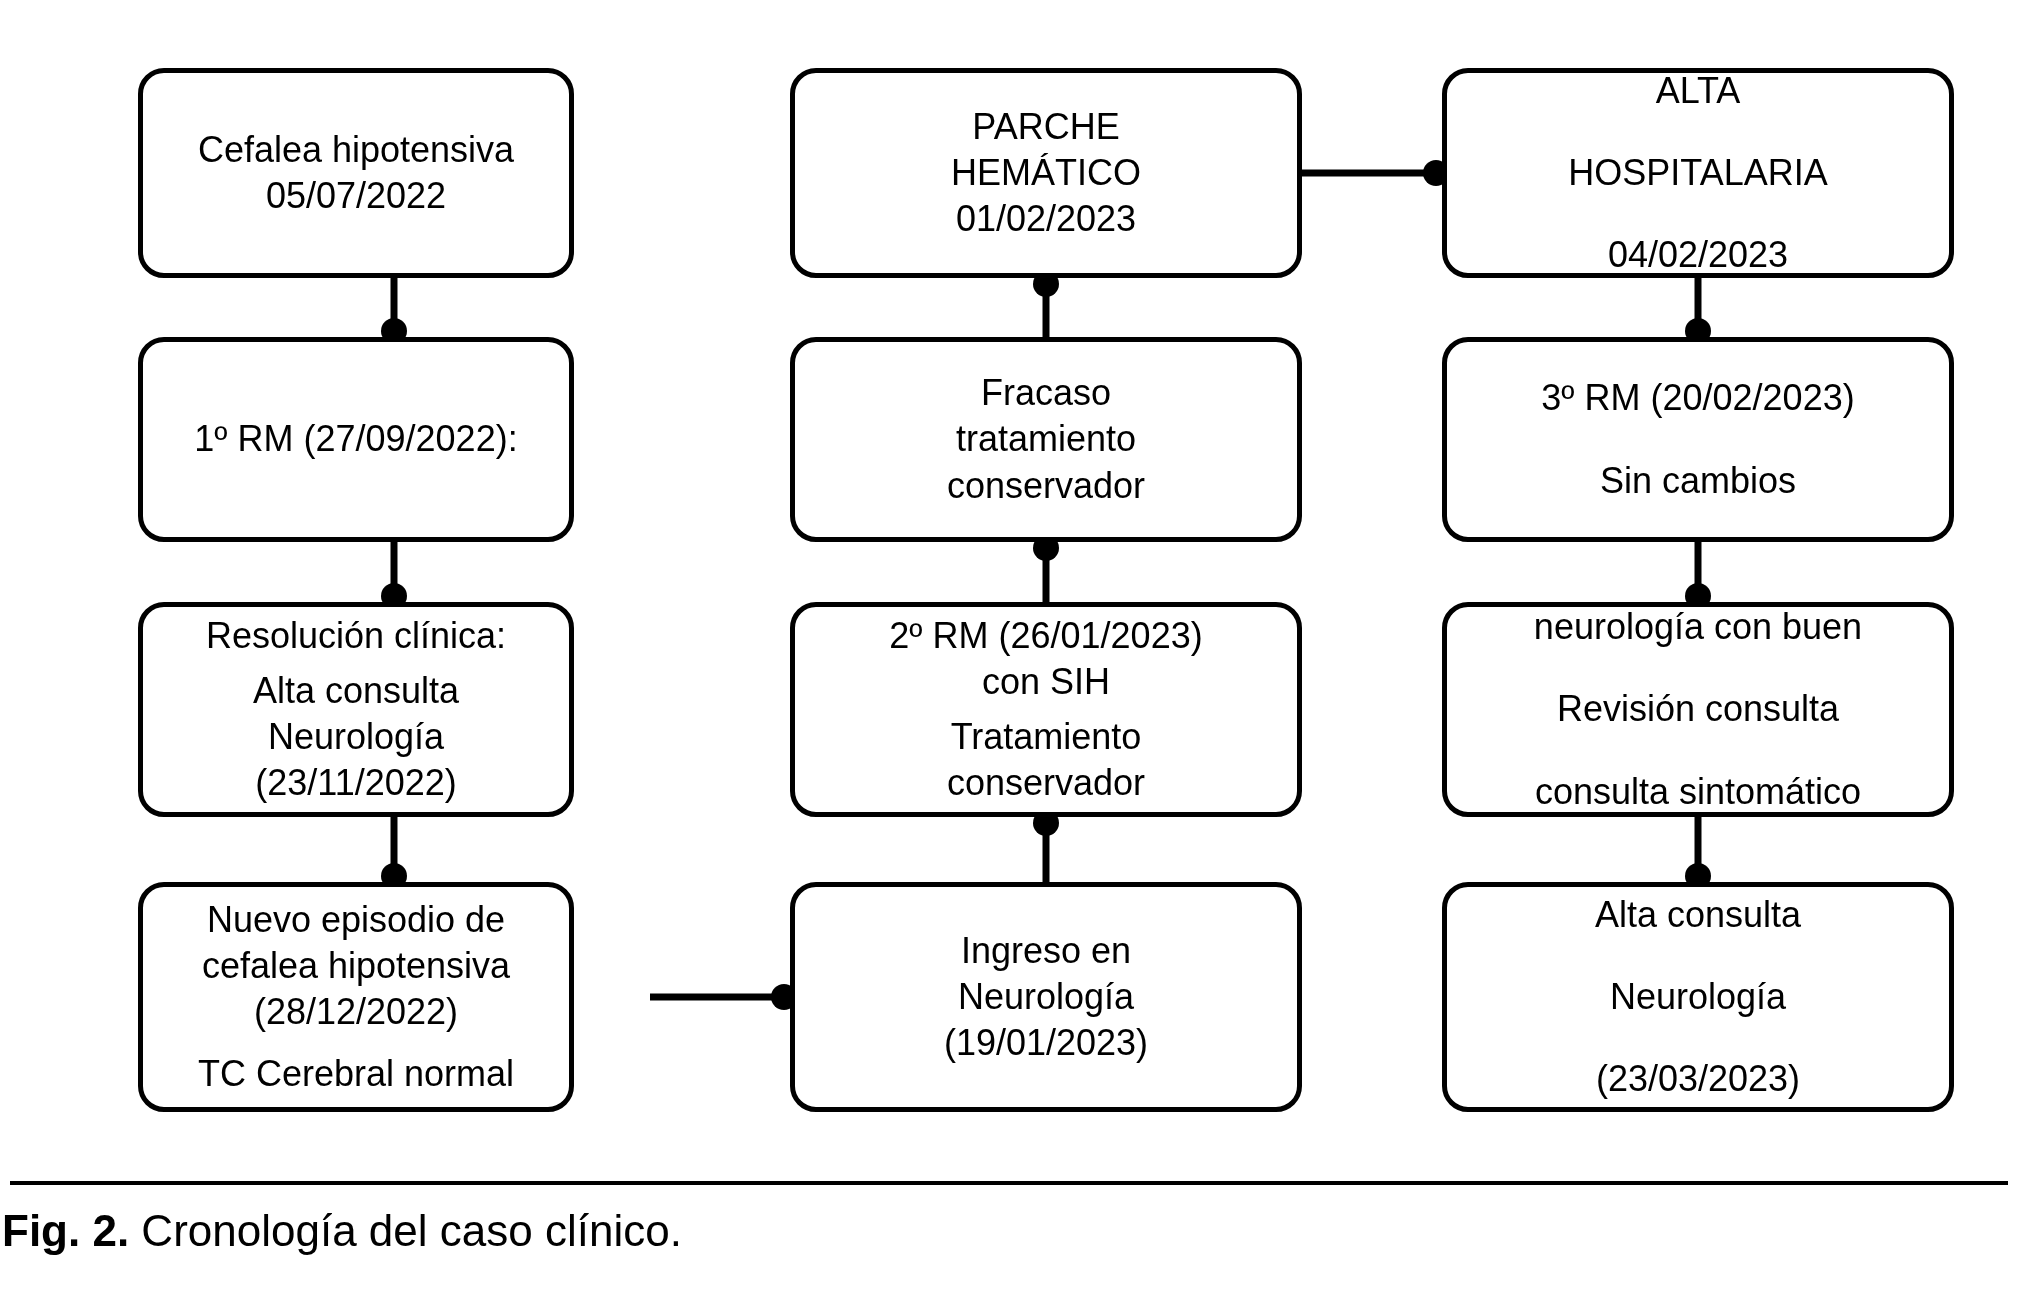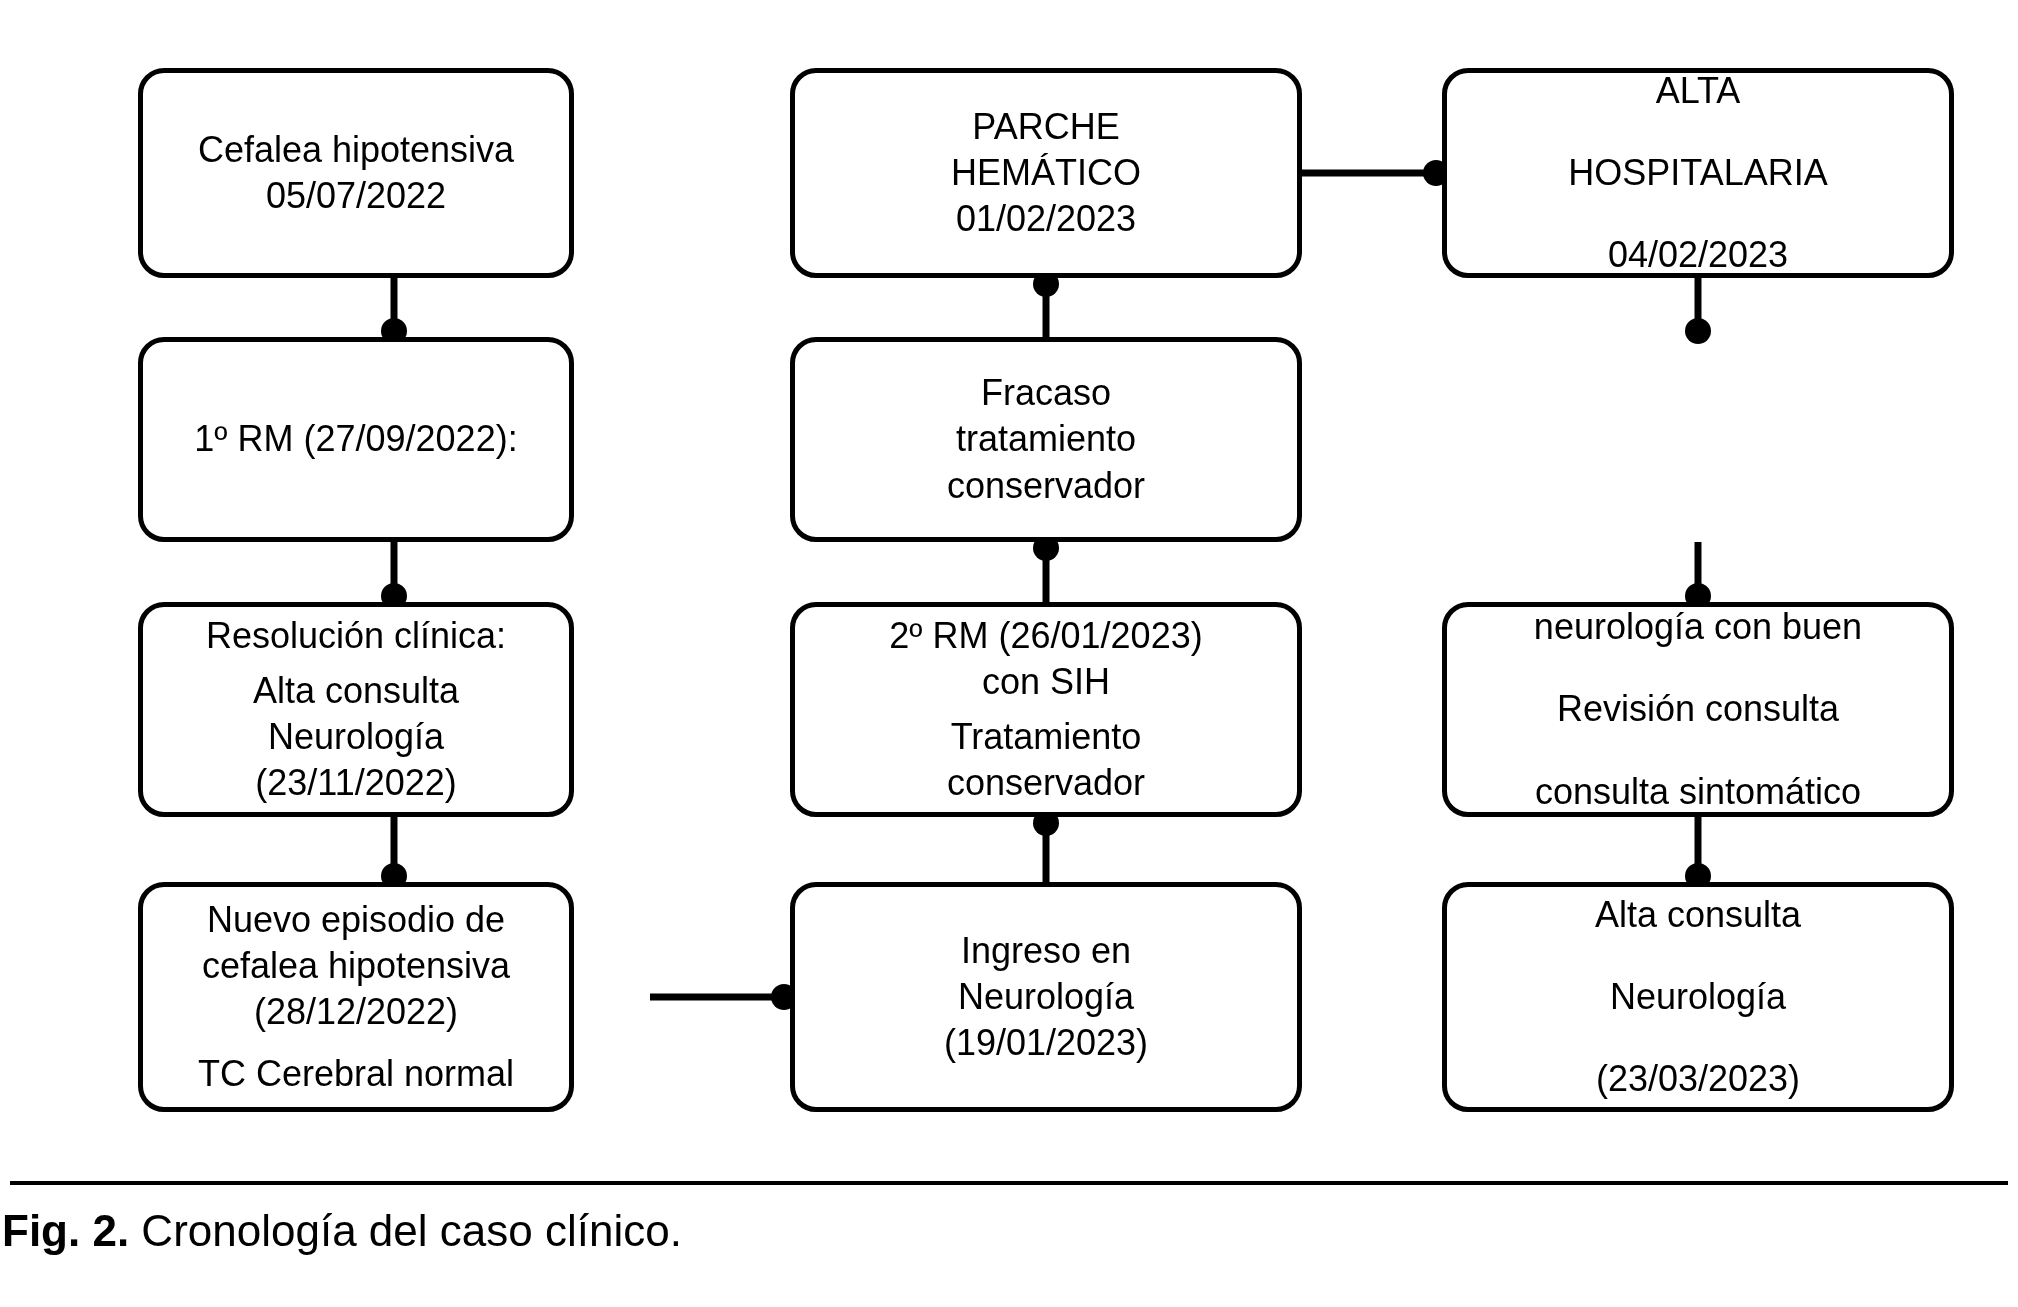--- a/index.html
+++ b/index.html
@@ -198,20 +198,24 @@
       <span class="line">Neurología</span>
       <span class="line">(19/01/2023)</span>
     </div>
 
     <div class="node col3 row1">
       <span class="line">ALTA</span>
       <span class="line">HOSPITALARIA</span>
       <span class="line">04/02/2023</span>
     </div>
 
+    <div class="node col3 row2">
+      <span class="line">3º RM (20/02/2023)</span>
+      <span class="line">Sin cambios</span>
+    </div>
 
     <div class="node col3 row3">
       <span class="line">neurología con buen</span>
       <span class="line">Revisión consulta</span>
       <span class="line">consulta sintomático</span>
     </div>
 
     <div class="node col3 row4">
       <span class="line">Alta consulta</span>
       <span class="line">Neurología</span>

